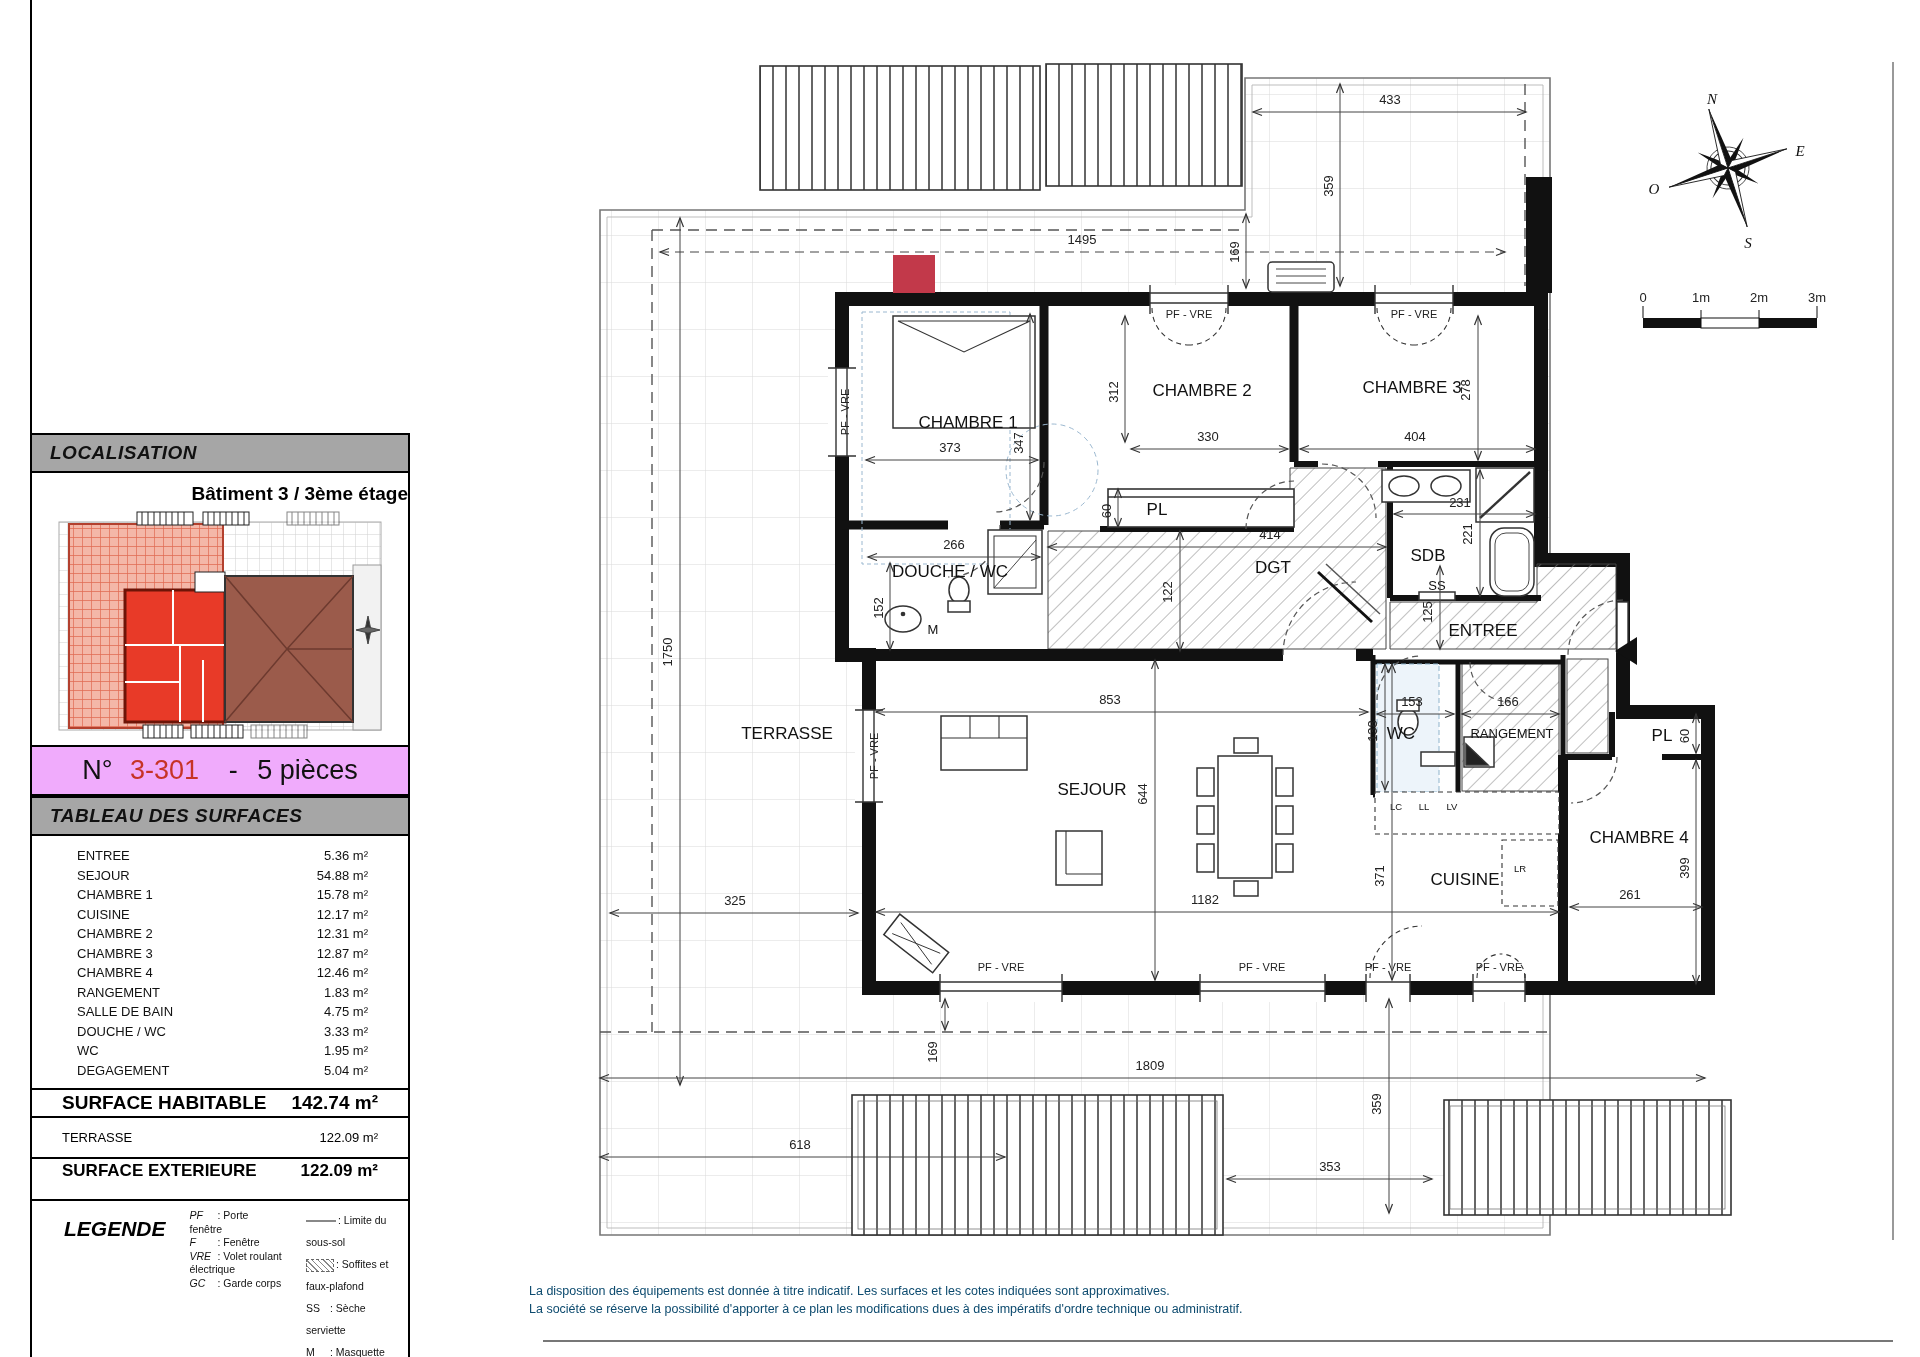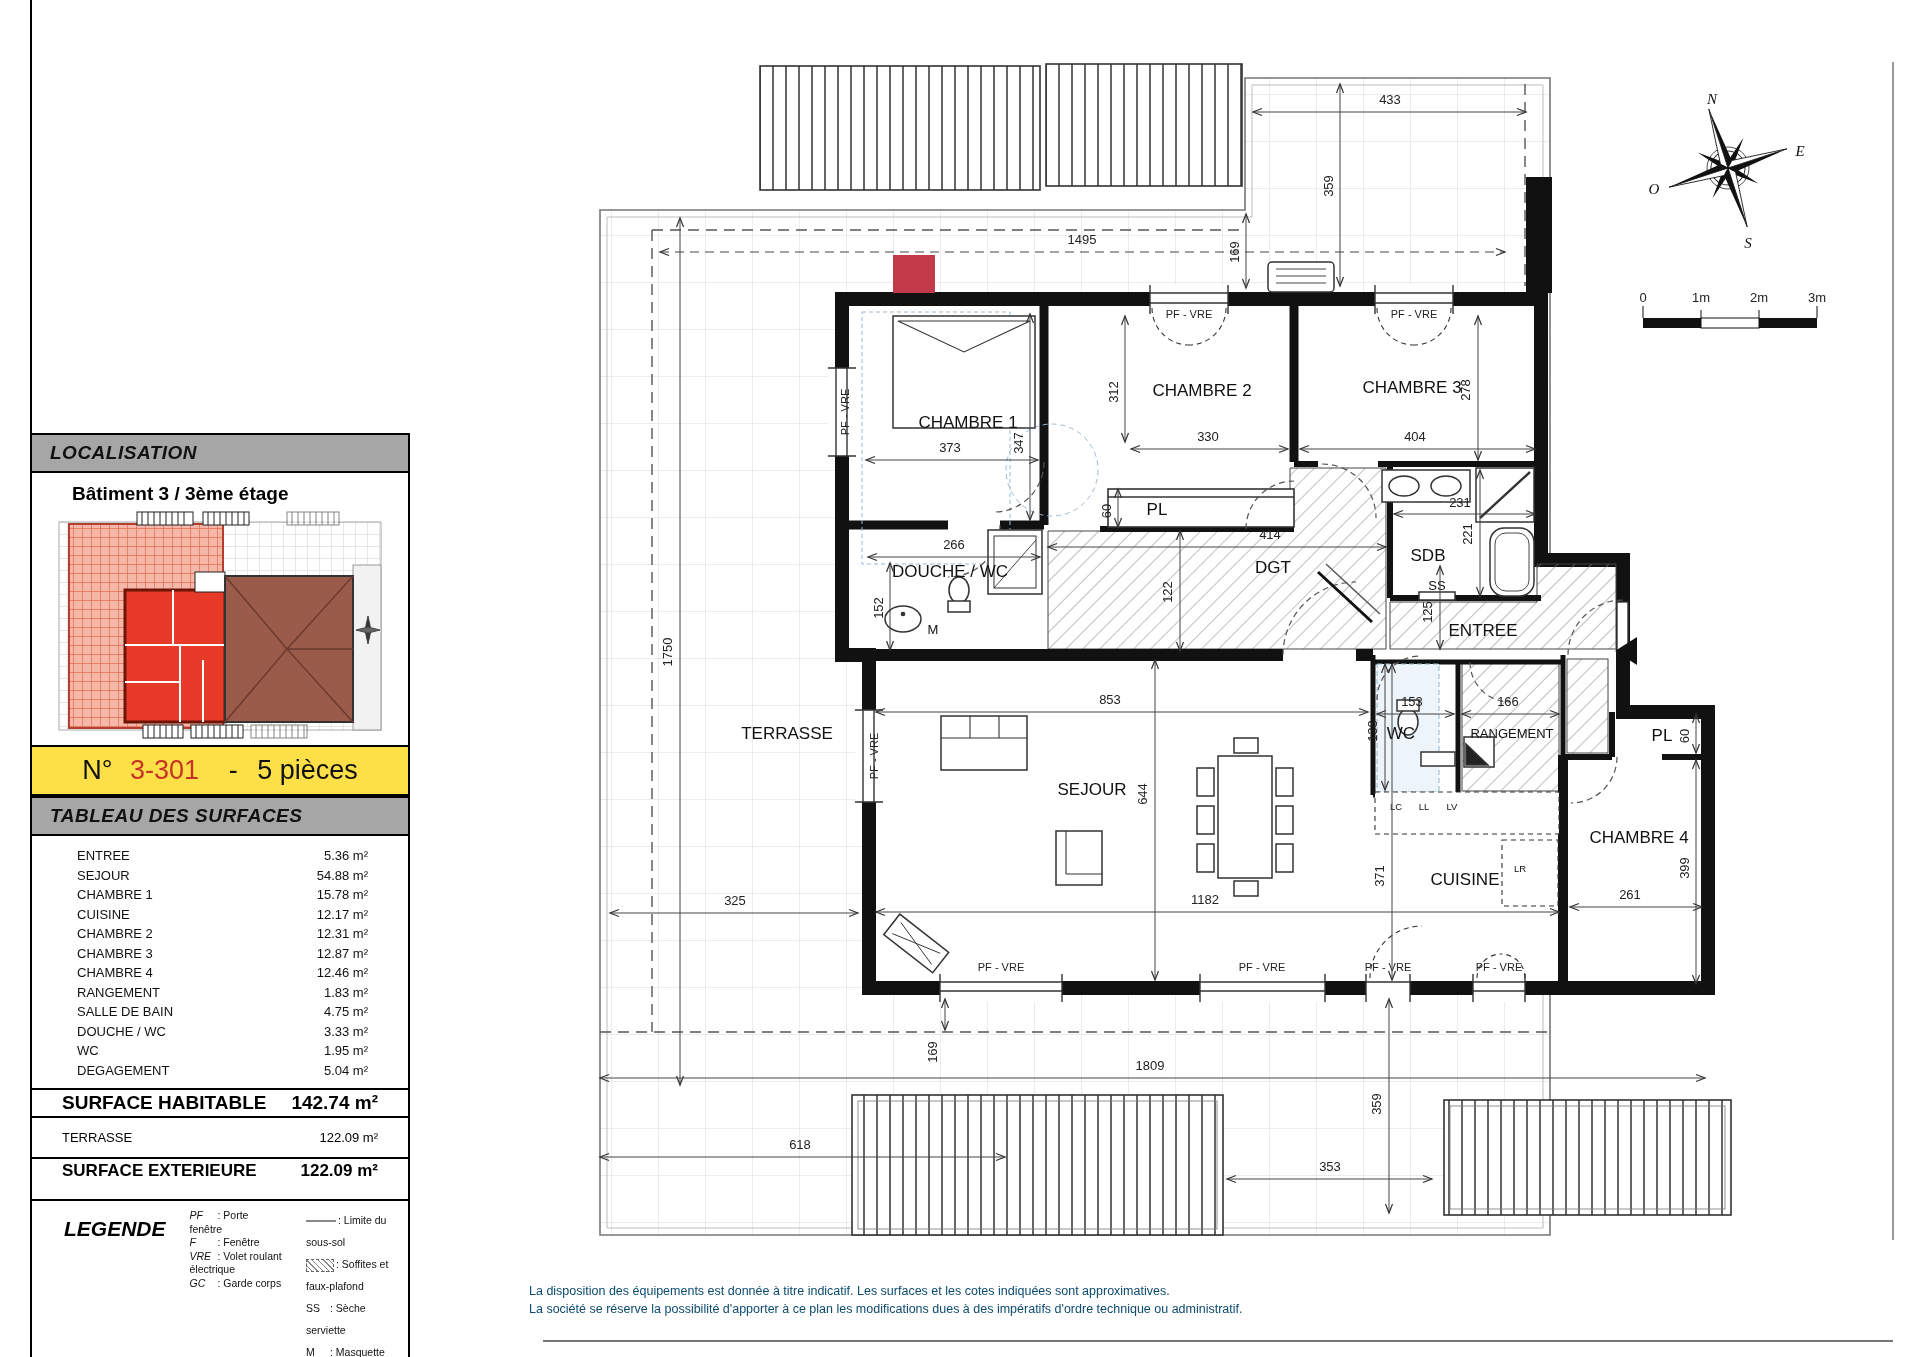--- a/index.html
+++ b/index.html
@@ -1,23 +1,23 @@
 <!DOCTYPE html>
 <html><head>
 <meta charset="utf-8">
 <style>
   html,body{margin:0;padding:0;background:#fff;font-family:"Liberation Sans",sans-serif;}
   #page{position:relative;width:1920px;height:1357px;background:#fff;overflow:hidden;}
   .vline-left{position:absolute;left:30px;top:0;width:2px;height:1357px;background:#000;}
   
   #left-panel{position:absolute;left:30px;top:433px;width:380px;border-left:2px solid #000;border-right:2px solid #000;box-sizing:border-box;background:#fff;}
   .band{background:#a6a6a6;border-top:2px solid #000;border-bottom:2px solid #000;padding:7px 10px 7px 18px;font-style:italic;font-weight:bold;font-size:19px;color:#111;letter-spacing:.5px;}
-  .batiment{font-weight:bold;font-size:19px;text-align:left;padding:10px 0 2px 40px;}
+  .batiment{font-weight:bold;font-size:19px;text-align:right;padding:10px 0 2px 40px;}
   .miniplan-wrap{height:238px;display:flex;align-items:center;justify-content:center;}
-  .unit-row{border-top:2px solid #000;border-bottom:2px solid #000;background:#fde047;text-align:center;font-size:27px;padding:8px 0;color:#111;}
+  .unit-row{border-top:2px solid #000;border-bottom:2px solid #000;background:#f0abfc;text-align:center;font-size:27px;padding:8px 0;color:#111;}
   .unit-row .num{color:#c63326;margin:0 10px;}
   .unit-row .sep{margin:0 12px;}
   .surf-table{padding:10px 40px 8px 45px;font-size:13px;color:#111;}
   .surf-row{display:flex;justify-content:space-between;line-height:19.5px;}
   .tot-block{border-top:2px solid #000;padding:2px 30px;display:flex;justify-content:space-between;align-items:center;}
   .tot-block.big{font-weight:bold;font-size:19px;}
   .tot-block.med{font-weight:bold;font-size:17px;}
   .tot-block.small{font-size:13px;padding:12px 30px;}
   .legend-box{border-top:2px solid #000;padding:8px 8px 8px 32px;display:flex;gap:24px;margin-top:16px;}
   .legend-title{font-style:italic;font-weight:bold;font-size:21px;padding-top:8px;width:118px;}

